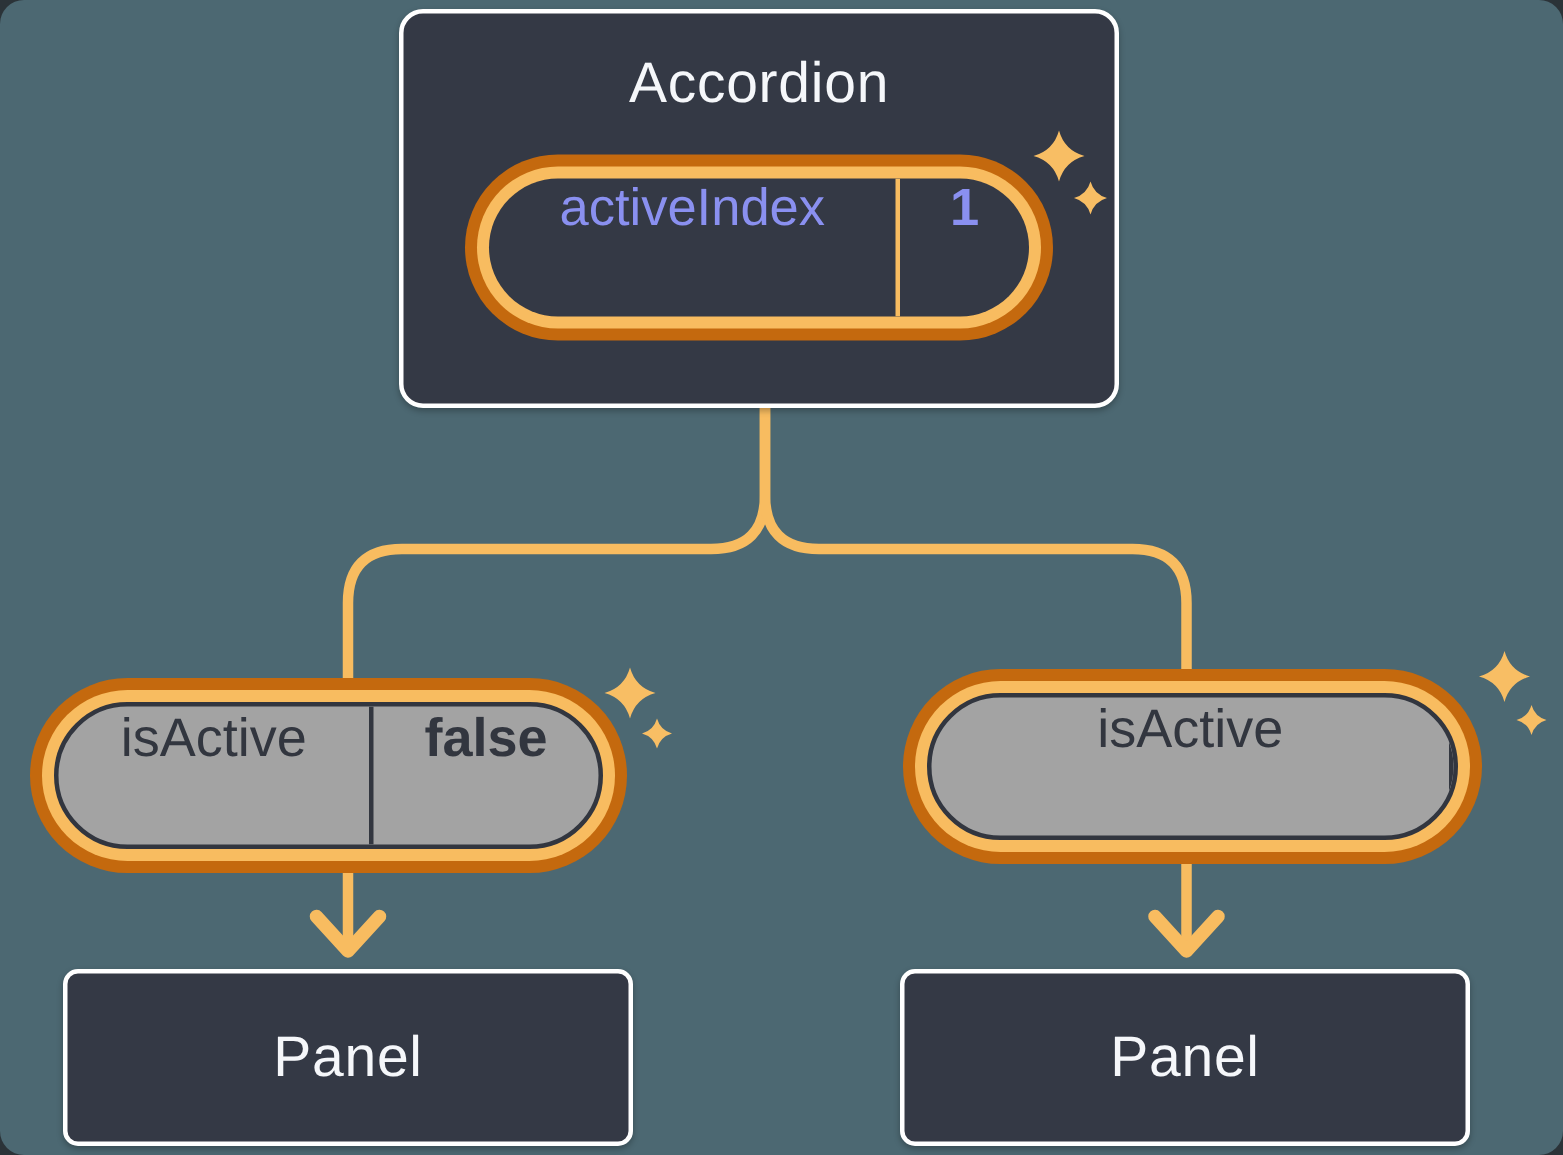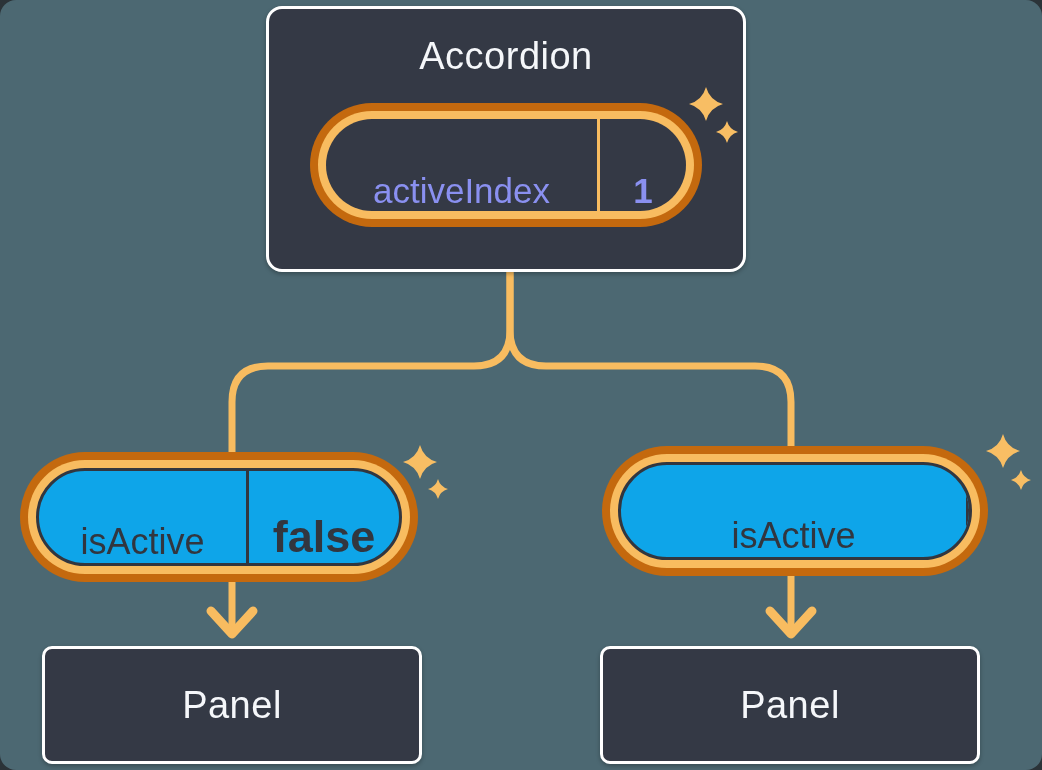--- a/index.html
+++ b/index.html
@@ -30,35 +30,35 @@
   .pill{
     position:absolute;z-index:3;box-sizing:border-box;
     background:#C4690E;border-radius:999px;padding:8px;
   }
   .pill-mid{
     box-sizing:border-box;height:100%;border-radius:999px;
     background:#F8BC60;padding:8px;
   }
   .pill-core{
     box-sizing:border-box;height:100%;border-radius:999px;
-    display:flex;align-items:flex-end;overflow:hidden;
+    display:flex;align-items:flex-start;overflow:hidden;
   }
   .pill-core span{display:flex;align-items:center;justify-content:center;}
   .pill-divider{align-self:stretch;}
 
   .state-pill{left:310px;top:103px;width:392px;height:124px;}
   .state-pill .pill-core{background:#343945;}
   .state-pill .pill-divider{width:3px;background:#F8BC60;}
   .state-label{flex:1;color:#8A90F0;font-size:35px;}
   .state-value{width:86px;color:#8A90F0;font-size:35px;font-weight:bold;}
 
-  .prop-pill .pill-core{background:#0ea5e9;border:3px solid #32363F;}
+  .prop-pill .pill-core{background:#a3a3a3;border:3px solid #32363F;}
   .prop-pill .pill-divider{width:3px;background:#32363F;}
   .prop-label{flex:1;color:#32363F;font-size:36px;}
-  .prop-value{width:150px;color:#32363F;font-size:45px;font-weight:bold;}
+  .prop-value{width:150px;color:#32363F;font-size:36px;font-weight:bold;}
   .prop-pill-left{left:20px;top:452px;width:398px;height:130px;}
   .prop-pill-right{left:602px;top:446px;width:386px;height:130px;}
 </style>
 </head>
 <body>
 
 <div class="canvas">
 
   <svg class="layer wires" width="1042" height="770" viewBox="0 0 1042 770">
     <g stroke="#F8BC60" fill="none">

